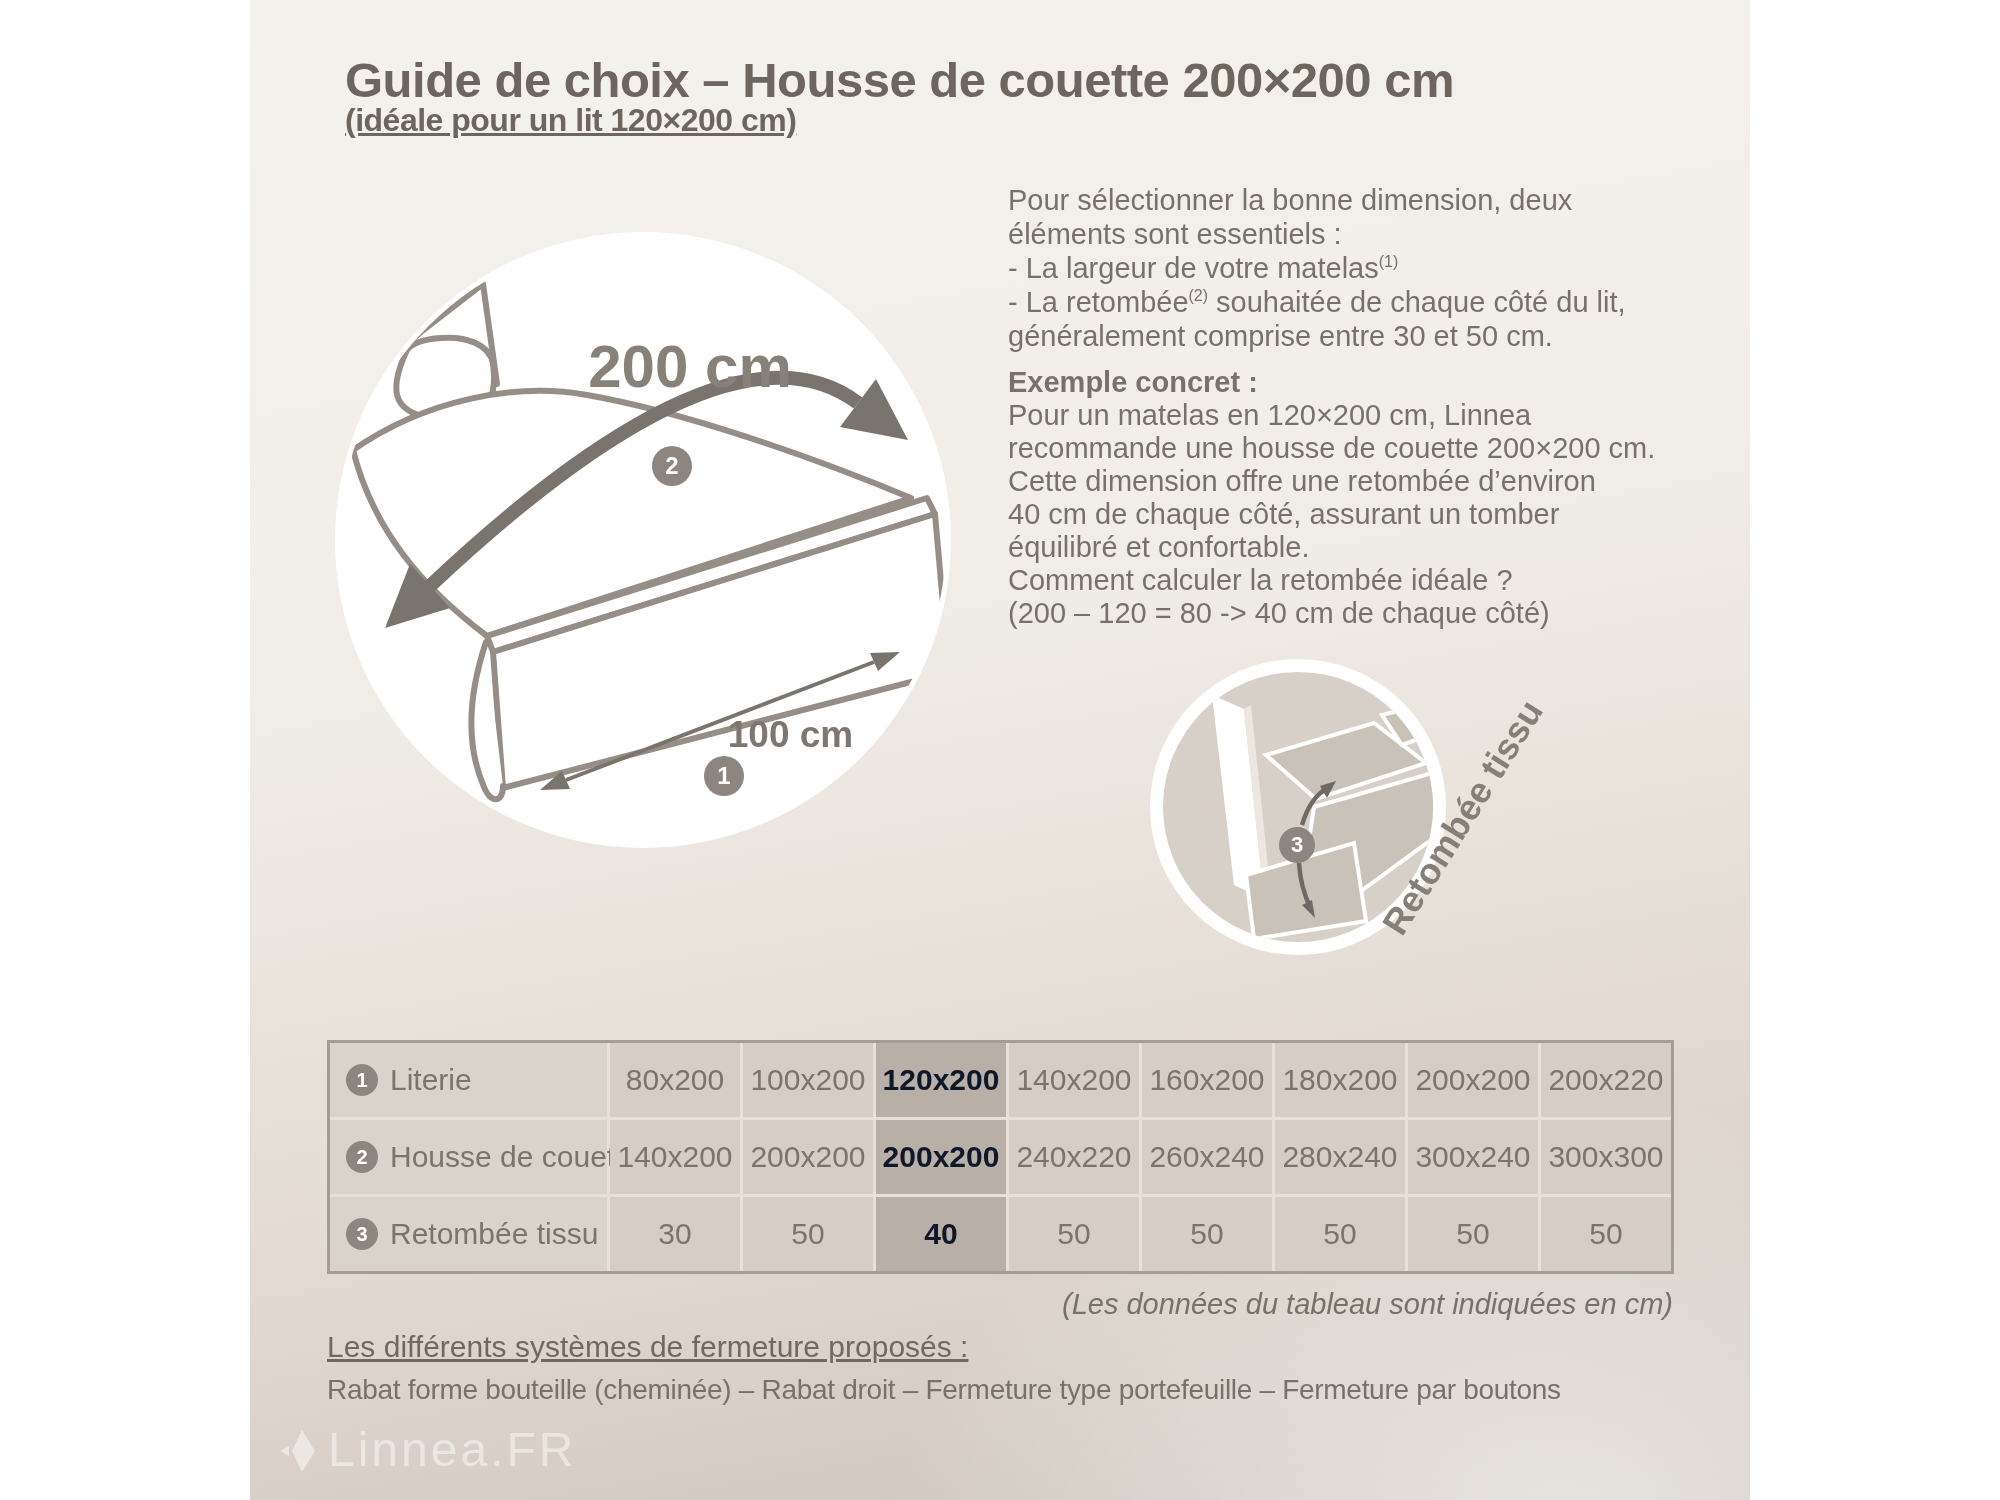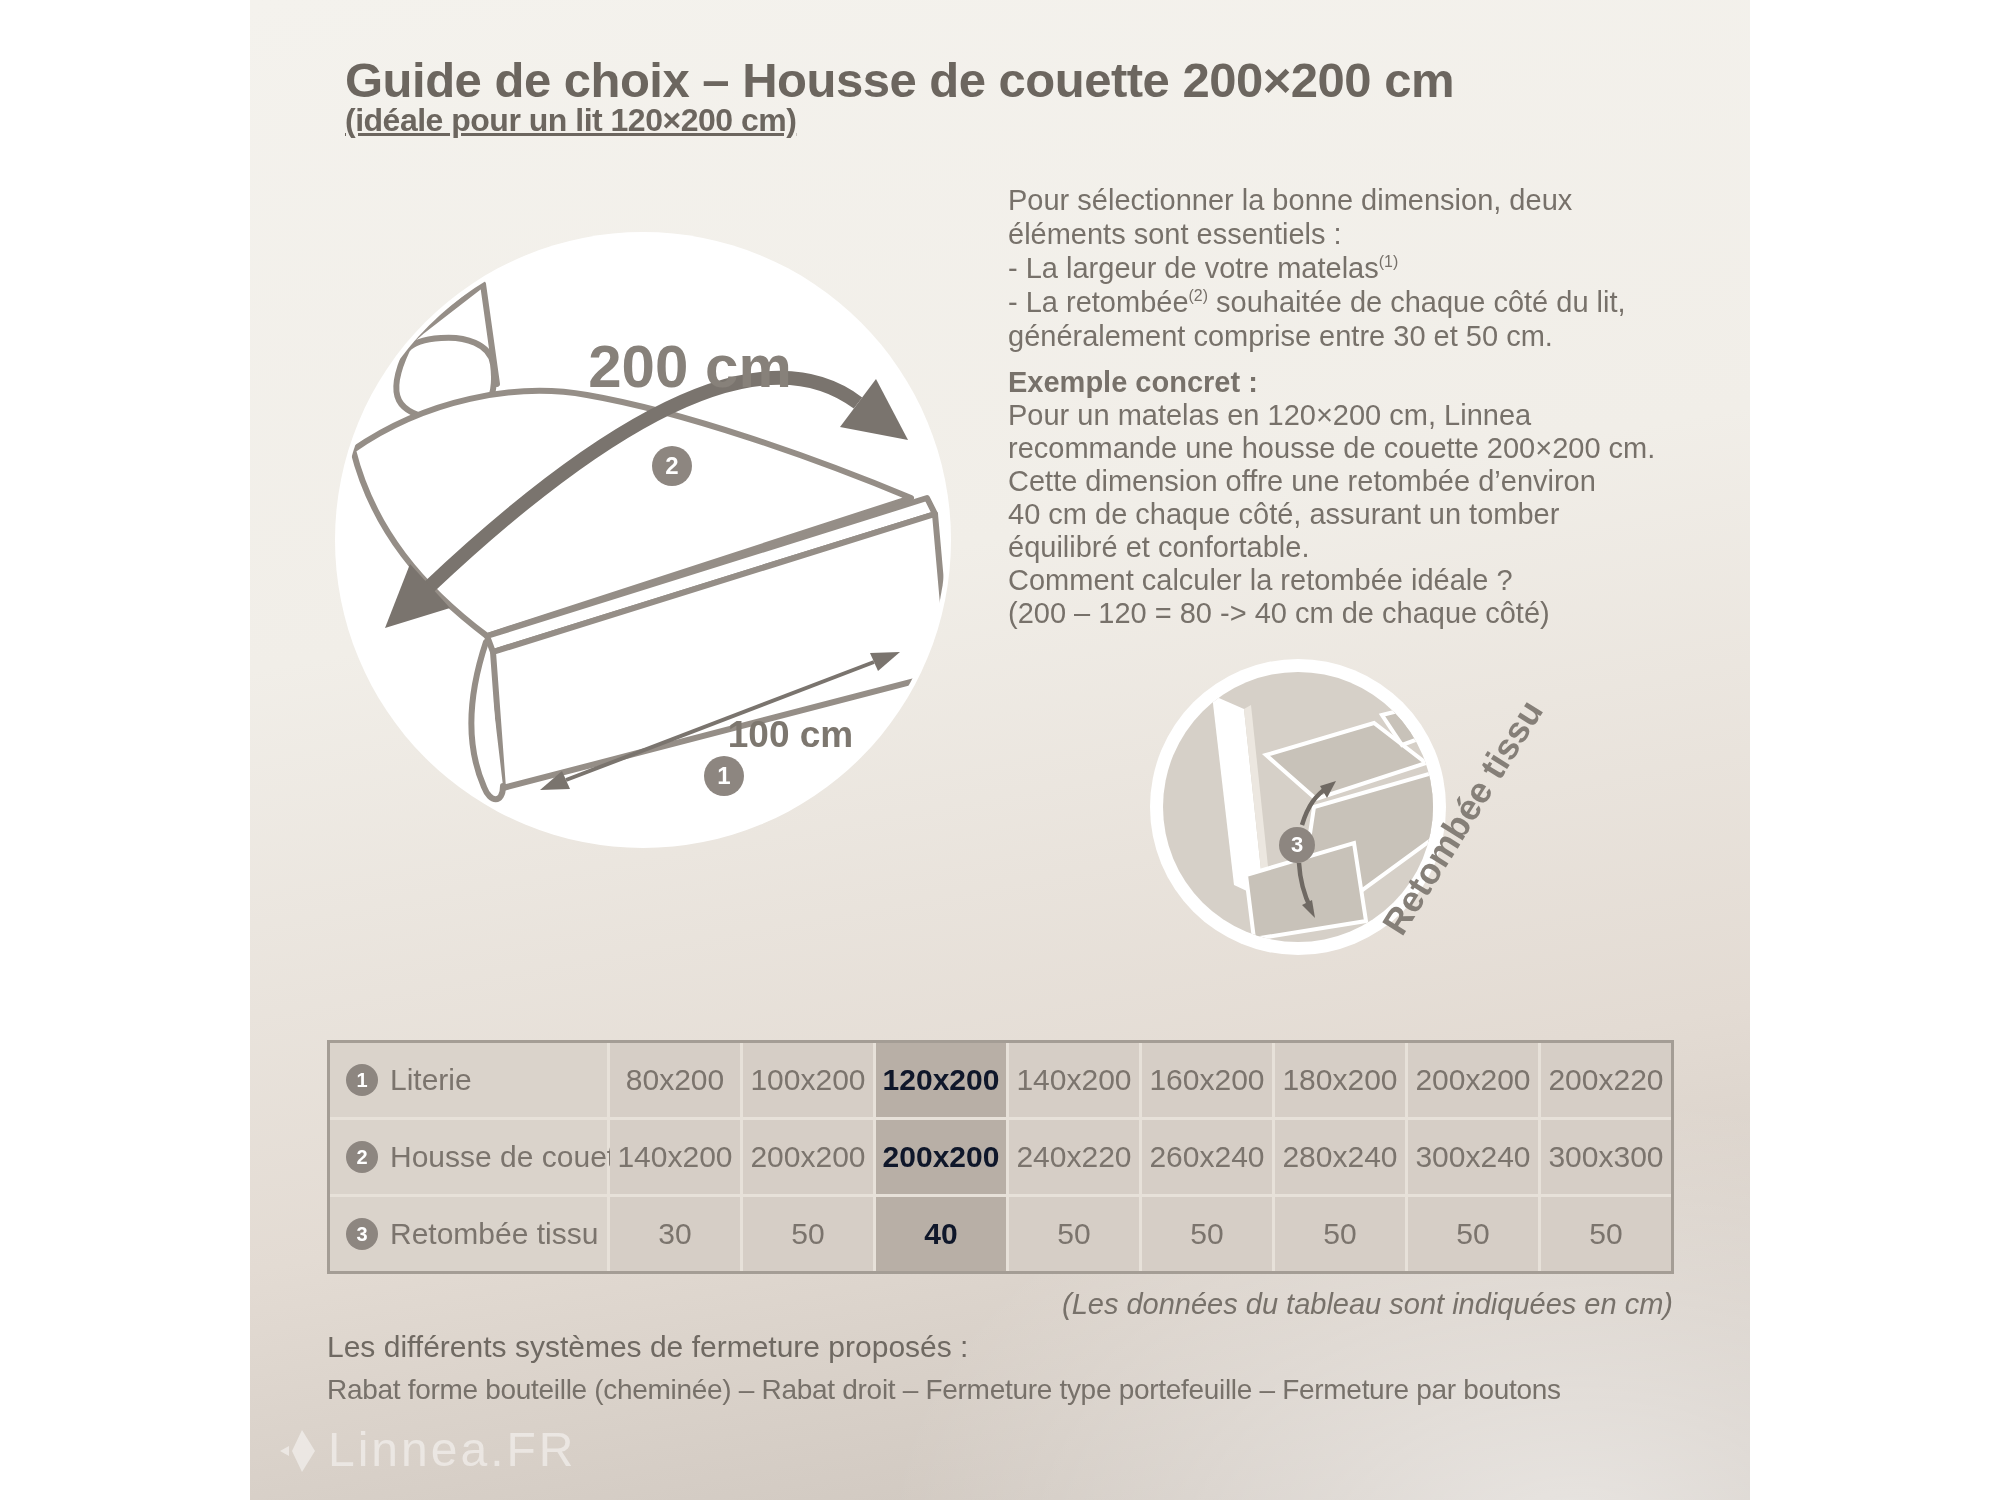--- a/index.html
+++ b/index.html
@@ -60,21 +60,21 @@
   .table-body{display:grid;grid-template-columns:277px repeat(8,130px);gap:3px;background:transparent;}
   .cell{height:74px;background:#d6cec6;display:flex;align-items:center;justify-content:center;
     font-size:30px;color:#7b746d;white-space:nowrap;}
   .cell.label{background:#dad3cb;justify-content:flex-start;padding-left:16px;}
   .cell.hl{background:var(--c-highlight-cell);color:#0f172a;font-weight:bold;}
   .row-badge{display:inline-flex;width:32px;height:32px;border-radius:50%;background:var(--c-badge);
     color:#fff;align-items:center;justify-content:center;font-size:20px;font-weight:bold;margin-right:12px;flex:0 0 32px;}
   .table-note{position:absolute;left:700px;top:1288px;width:723px;text-align:right;font-style:italic;
     font-size:29px;color:#77716a;white-space:nowrap;}
 
-  .closures-head{position:absolute;left:77px;top:1330px;font-size:30px;color:#6f6962;white-space:nowrap;}
+  .closures-head{position:absolute;left:77px;top:1330px;font-size:30px;color:#6f6962;text-decoration:underline;white-space:nowrap;}
   .closures-text{position:absolute;left:77px;top:1374px;font-size:28px;letter-spacing:-0.3px;color:#77716a;white-space:nowrap;}
 
   .watermark{position:absolute;left:28px;top:1422px;display:flex;align-items:center;gap:10px;
     color:rgba(255,255,255,0.48);font-size:48px;letter-spacing:3px;white-space:nowrap;}
 </style>
 </head>
 <body>
 
 <div class="page">
   <div class="panel">

